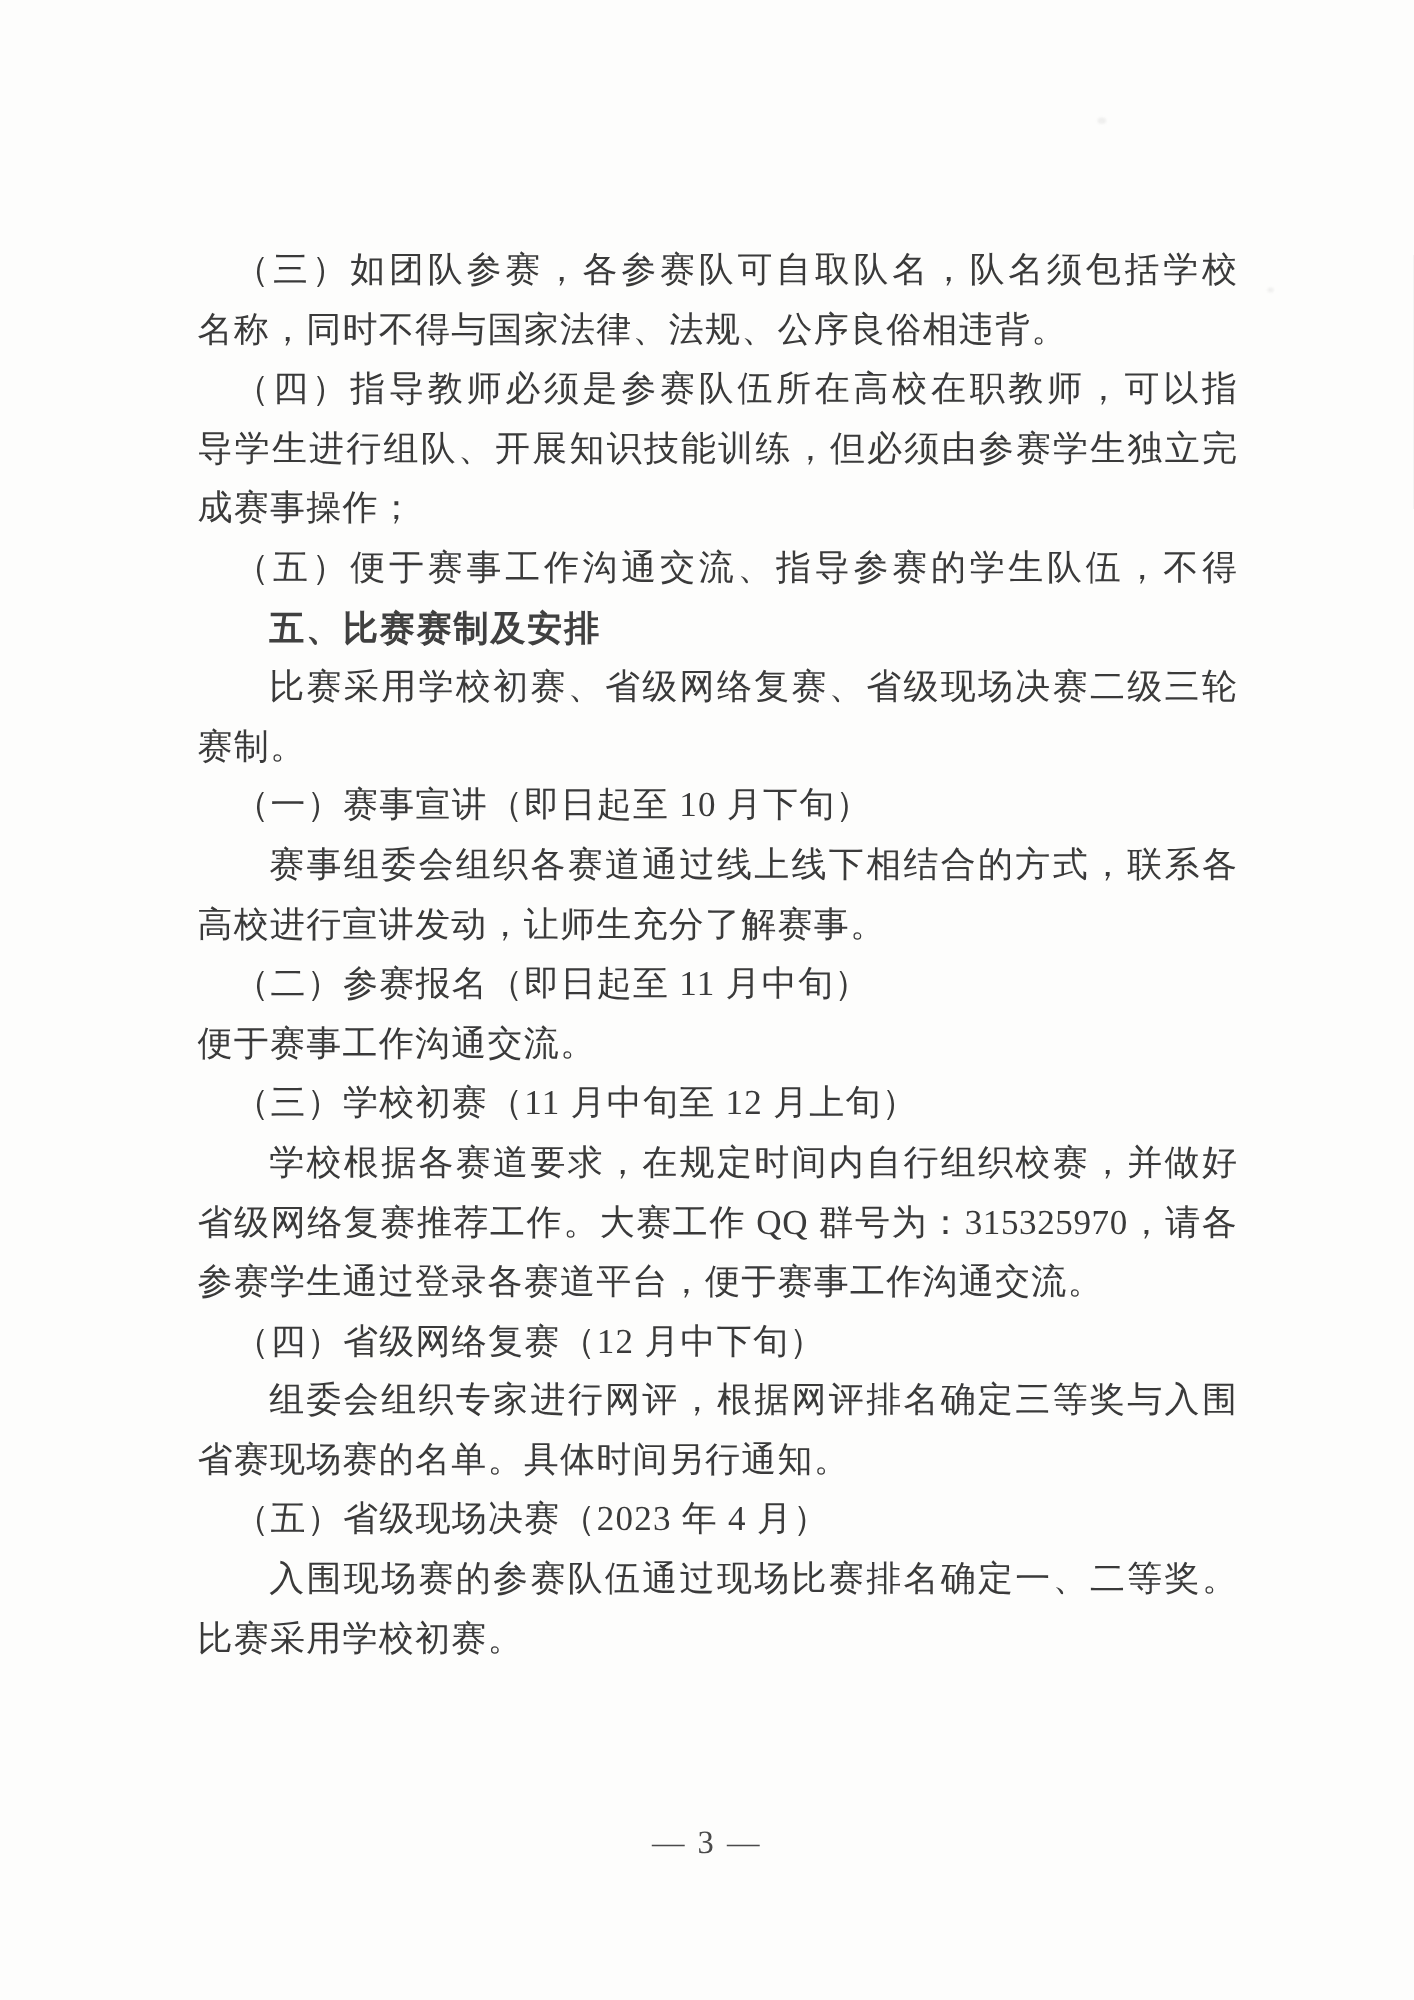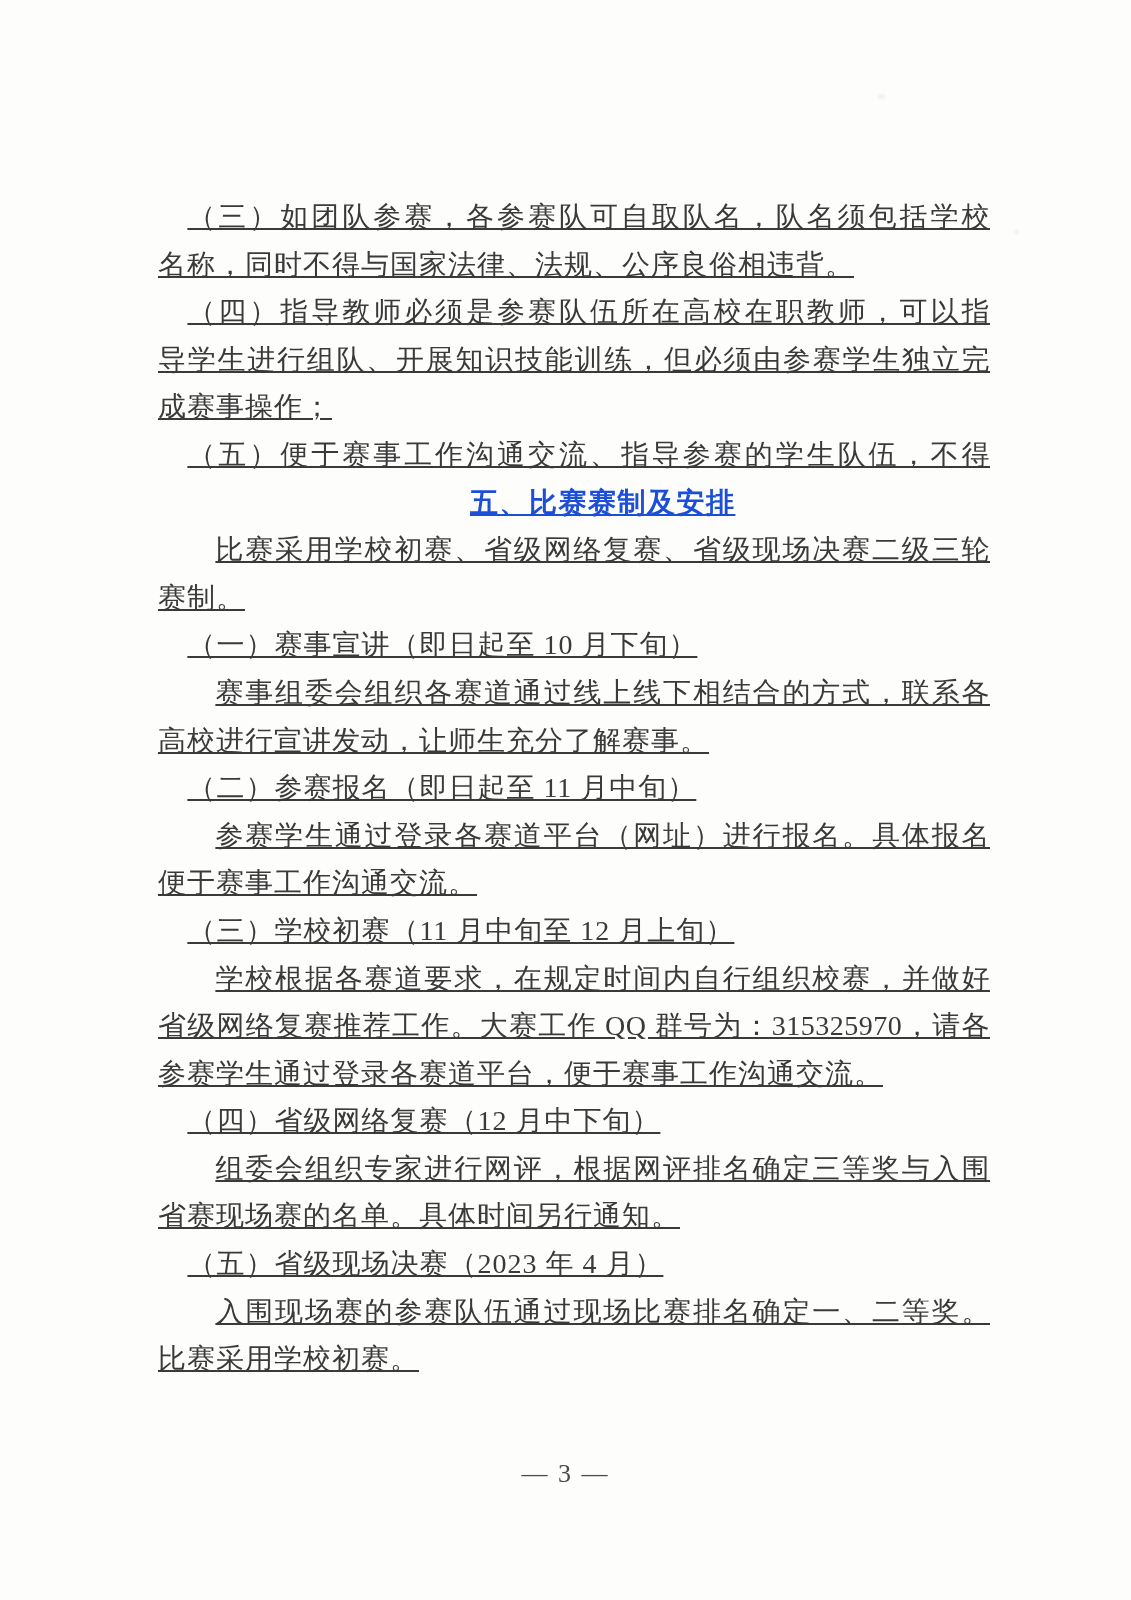--- a/index.html
+++ b/index.html
@@ -19,36 +19,34 @@
     top: 193px;
     width: 832px;
     font-size: 28px;
   }
   .ln {
     height: 47.6px;
     line-height: 47.6px;
     letter-spacing: 1px;
     overflow: hidden;
     white-space: normal;
-    text-decoration: underline;
   }
   .ind1 { text-indent: 1.05em; }
   .ind2 { text-indent: 2.05em; }
   .just {
     letter-spacing: 0.5px;
     text-align: justify;
     text-justify: inter-character;
     text-align-last: justify;
   }
   .heading {
     font-family: "DejaVu Sans", "Liberation Sans", sans-serif;
     font-weight: 700;
-    color: #1d4ed8;
+    color: #404040;
     letter-spacing: 1.5px;
-    text-align: center;
   }
   .page-number {
     position: absolute;
     top: 1452px;
     left: 0;
     width: 100%;
     text-align: center;
     font-size: 26px;
     line-height: 44px;
     color: #4a4a4a;
@@ -77,21 +75,20 @@
     <div class="ln just">导学生进行组队、开展知识技能训练，但必须由参赛学生独立完</div>
     <div class="ln">成赛事操作；</div>
     <div class="ln ind1 just">（五）便于赛事工作沟通交流、指导参赛的学生队伍，不得</div>
     <div class="ln heading ind2">五、比赛赛制及安排</div>
     <div class="ln ind2 just">比赛采用学校初赛、省级网络复赛、省级现场决赛二级三轮</div>
     <div class="ln">赛制。</div>
     <div class="ln ind1">（一）赛事宣讲（即日起至 10 月下旬）</div>
     <div class="ln ind2 just">赛事组委会组织各赛道通过线上线下相结合的方式，联系各</div>
     <div class="ln">高校进行宣讲发动，让师生充分了解赛事。</div>
     <div class="ln ind1">（二）参赛报名（即日起至 11 月中旬）</div>
-    <div class="ln ind2 just">参赛学生通过登录各赛道平台（网址）进行报名。具体报名</div>
     <div class="ln">便于赛事工作沟通交流。</div>
     <div class="ln ind1">（三）学校初赛（11 月中旬至 12 月上旬）</div>
     <div class="ln ind2 just">学校根据各赛道要求，在规定时间内自行组织校赛，并做好</div>
     <div class="ln just">省级网络复赛推荐工作。大赛工作 QQ 群号为：315325970，请各</div>
     <div class="ln">参赛学生通过登录各赛道平台，便于赛事工作沟通交流。</div>
     <div class="ln ind1">（四）省级网络复赛（12 月中下旬）</div>
     <div class="ln ind2 just">组委会组织专家进行网评，根据网评排名确定三等奖与入围</div>
     <div class="ln">省赛现场赛的名单。具体时间另行通知。</div>
     <div class="ln ind1">（五）省级现场决赛（2023 年 4 月）</div>
     <div class="ln ind2 just">入围现场赛的参赛队伍通过现场比赛排名确定一、二等奖。</div>

